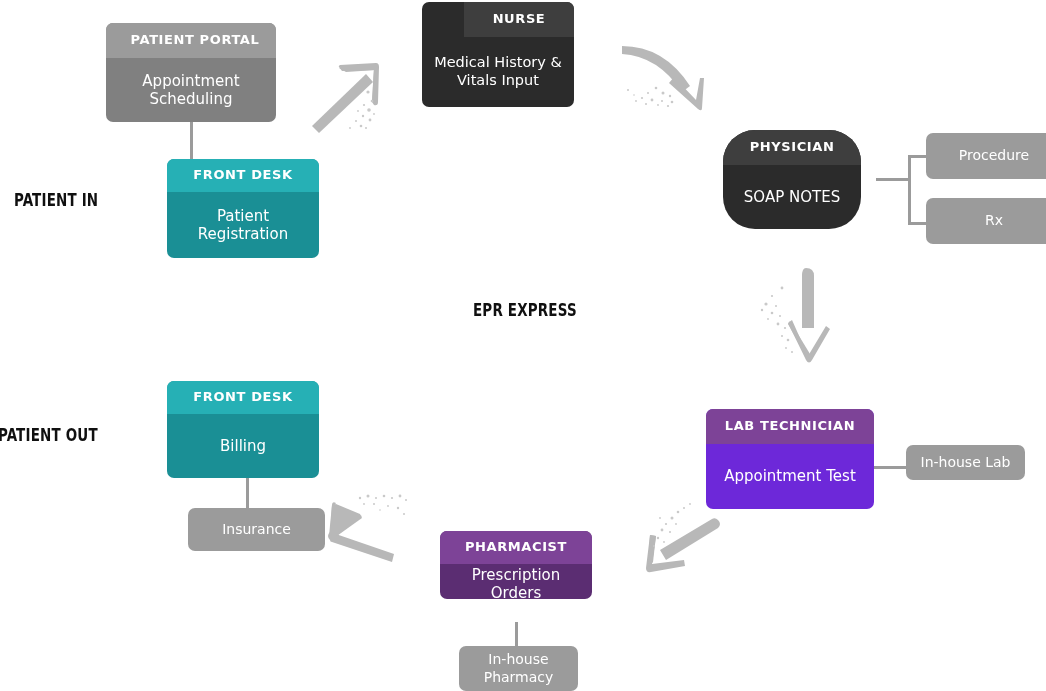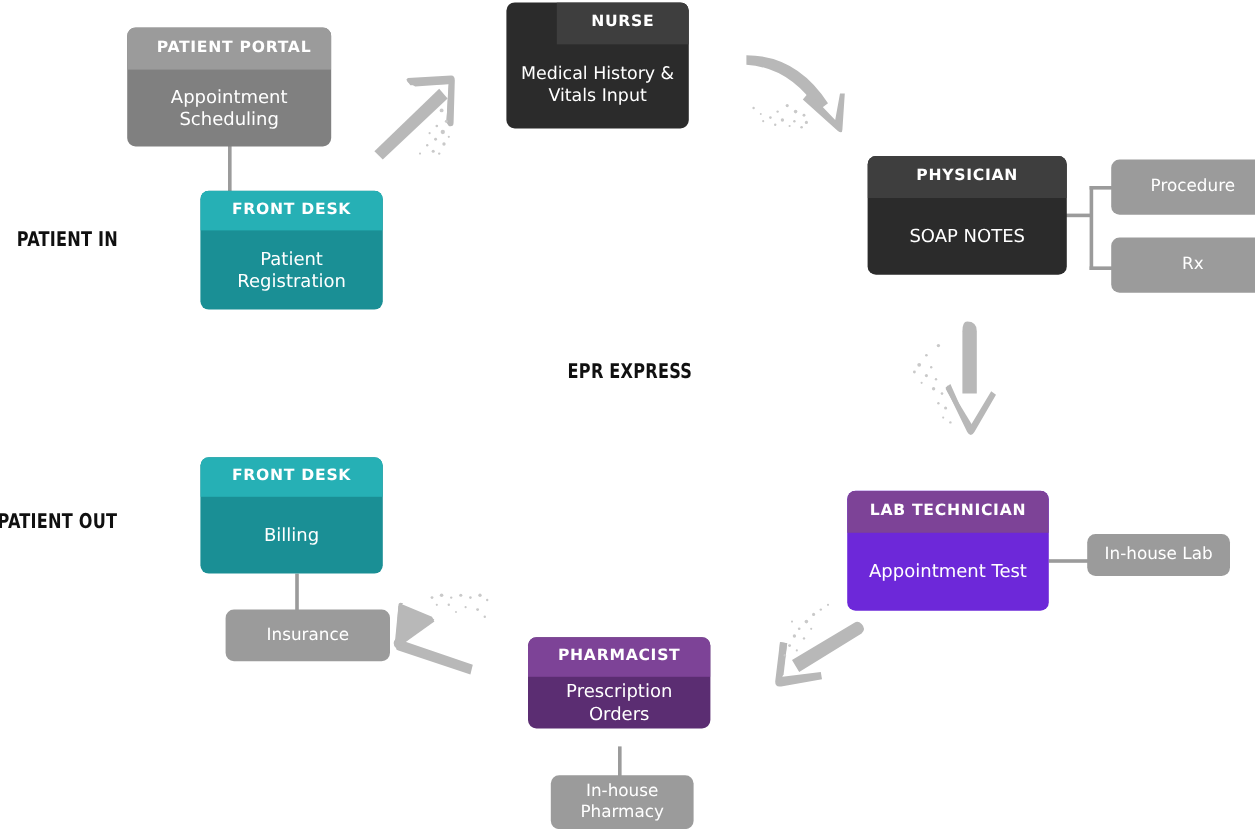--- a/index.html
+++ b/index.html
@@ -120,31 +120,31 @@
     <div class="body" style="font-size:14.5px; white-space:pre-line;">Medical History &amp;
 Vitals Input</div>
   </div>
 
   <div class="node" style="left:167px; top:159px; width:152px; height:99px; background:#1a8f95;">
     <div class="hdr" style="height:33px; background:#26b0b5; font-size:13px;">FRONT DESK</div>
     <div class="body" style="font-size:15px; white-space:pre-line;">Patient
 Registration</div>
   </div>
 
-  <div class="node" style="left:723px; top:130px; width:166px; height:99px; background:#2b2b2b;">
+  <div class="node" style="left:723px; top:130px; width:138px; height:99px; background:#2b2b2b;border-radius:32px;">
     <div class="hdr" style="height:35px; background:#3e3e3e; font-size:13px;">PHYSICIAN</div>
     <div class="body" style="font-size:15px; white-space:pre-line;">SOAP NOTES</div>
   </div>
 
   <div class="node" style="left:706px; top:409px; width:168px; height:100px; background:#6d28d9;">
     <div class="hdr" style="height:35px; background:#7d4397; font-size:13px;">LAB TECHNICIAN</div>
     <div class="body" style="font-size:15px; white-space:pre-line;">Appointment Test</div>
   </div>
 
-  <div class="node" style="left:440px; top:531px; width:152px; height:76px; background:#5b2d72;">
+  <div class="node" style="left:440px; top:531px; width:152px; height:68px; background:#5b2d72;">
     <div class="hdr" style="height:33px; background:#7d4397; font-size:13px;">PHARMACIST</div>
     <div class="body" style="font-size:15px; white-space:pre-line;">Prescription
 Orders</div>
   </div>
 
   <div class="node" style="left:167px; top:381px; width:152px; height:97px; background:#1a8f95;">
     <div class="hdr" style="height:33px; background:#26b0b5; font-size:13px;">FRONT DESK</div>
     <div class="body" style="font-size:15px; white-space:pre-line;">Billing</div>
   </div>
 

